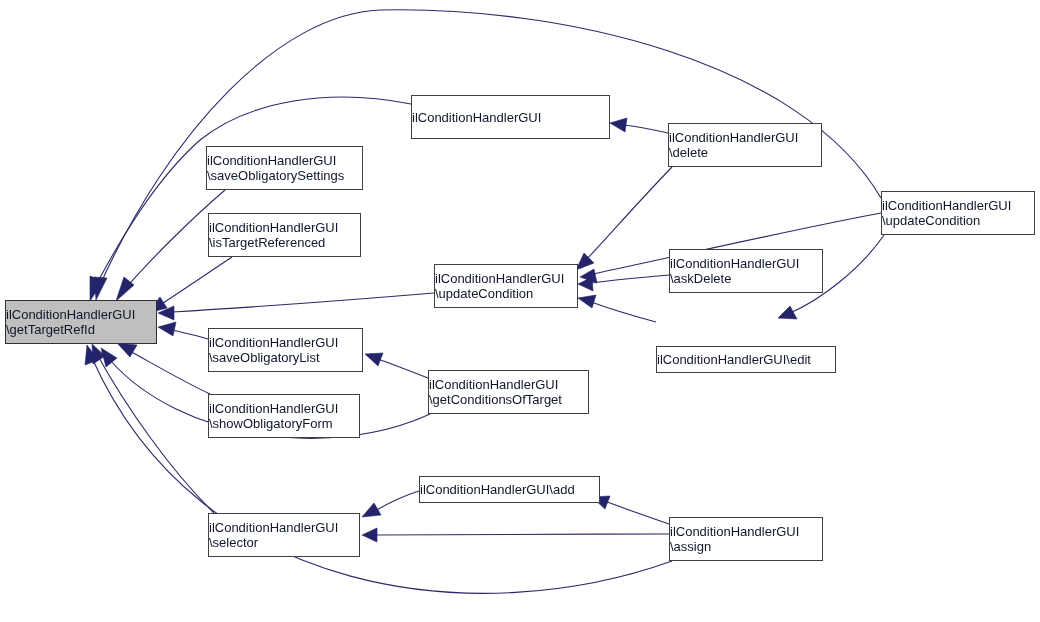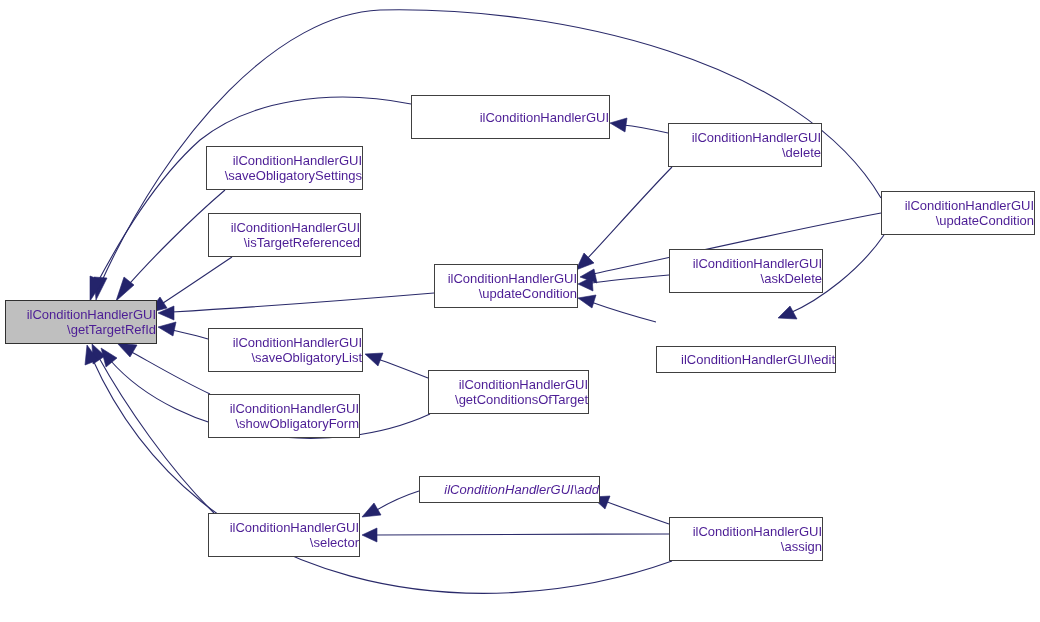--- a/index.html
+++ b/index.html
@@ -23,26 +23,26 @@
     width: 1040px;
     height: 622px;
   }
   .node-box {
     position: absolute;
     box-sizing: border-box;
     border: 1px solid #404040;
     background: #ffffff;
     display: flex;
     flex-direction: column;
-    align-items: flex-end;
+    align-items: flex-start;
     justify-content: center;
     font-family: "Liberation Sans", sans-serif;
     font-size: 13px;
     line-height: 15px;
-    color: #4c1d95;
+    color: #0f172a;
     text-align: center;
     white-space: nowrap;
   }
   .node-box.highlight {
     background: #bfbfbf;
     border: 1px solid #303030;
   }
   .node-line {
     display: block;
   }
@@ -185,21 +185,21 @@
         <span class="node-line">\saveObligatoryList</span>
       </div>
       <div class="node-box" style="left: 428px; top: 370px; width: 161px; height: 44px;">
         <span class="node-line">ilConditionHandlerGUI</span>
         <span class="node-line">\getConditionsOfTarget</span>
       </div>
       <div class="node-box" style="left: 208px; top: 394px; width: 152px; height: 44px;">
         <span class="node-line">ilConditionHandlerGUI</span>
         <span class="node-line">\showObligatoryForm</span>
       </div>
-      <div class="node-box" style="left: 419px; top: 476px; width: 181px; height: 27px; font-style: italic;">
+      <div class="node-box" style="left: 419px; top: 476px; width: 181px; height: 27px;">
         <span class="node-line">ilConditionHandlerGUI\add</span>
       </div>
       <div class="node-box" style="left: 208px; top: 513px; width: 152px; height: 44px;">
         <span class="node-line">ilConditionHandlerGUI</span>
         <span class="node-line">\selector</span>
       </div>
       <div class="node-box" style="left: 669px; top: 517px; width: 154px; height: 44px;">
         <span class="node-line">ilConditionHandlerGUI</span>
         <span class="node-line">\assign</span>
       </div>

